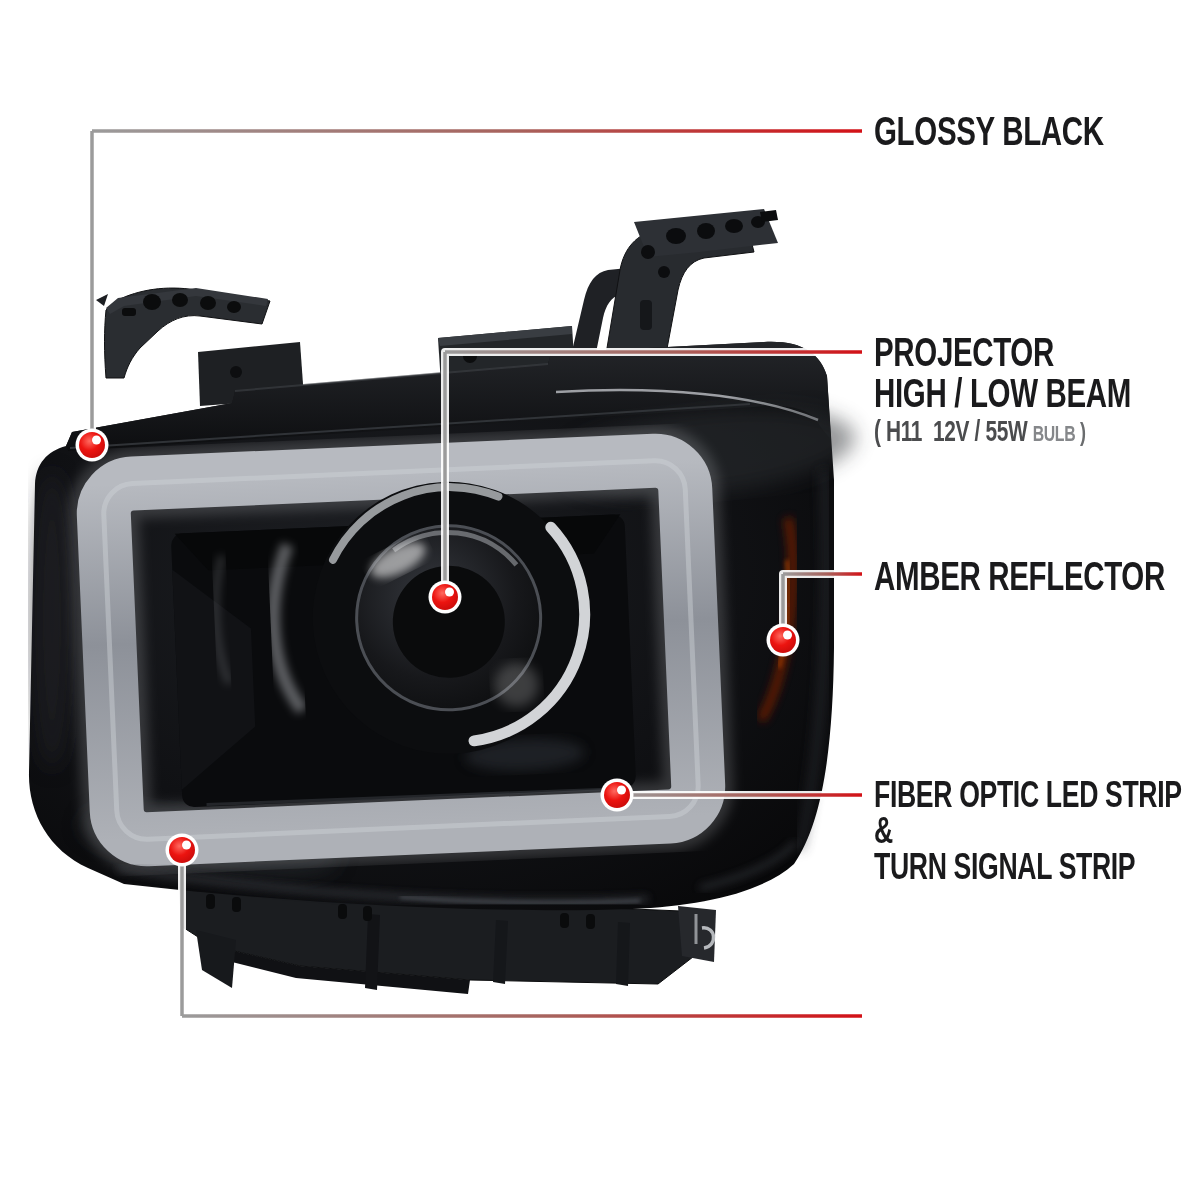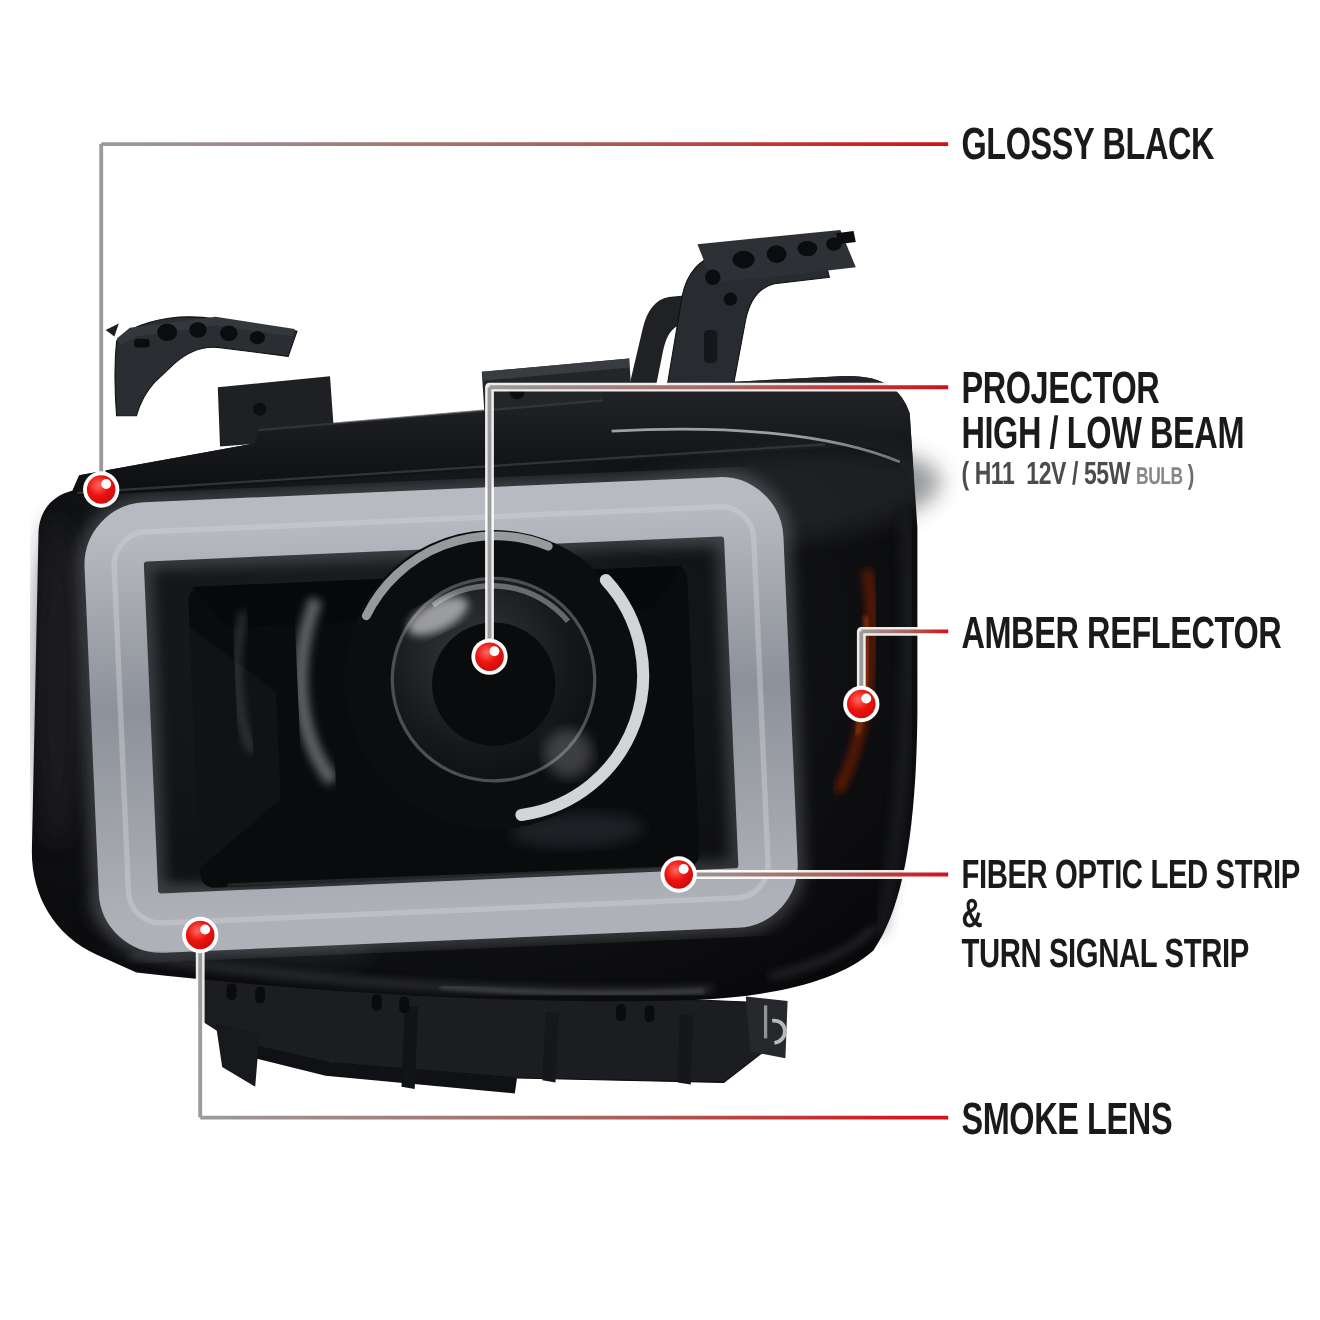--- a/index.html
+++ b/index.html
@@ -241,17 +241,14 @@
   </div>
 
   <div class="callout-label lbl-fiber" style="top:777px;">
     <span class="condblock">
       <span style="display:block;">FIBER OPTIC LED STRIP</span>
       <span style="display:block;">&amp;</span>
       <span style="display:block;">TURN SIGNAL STRIP</span>
     </span>
   </div>
 
-  <div class="callout-label lbl-main lbl-mid" style="top:1017px;">
-    <span class="cond">SMOKE LENS</span>
-  </div>
 
 </div>
 
 </body></html>

